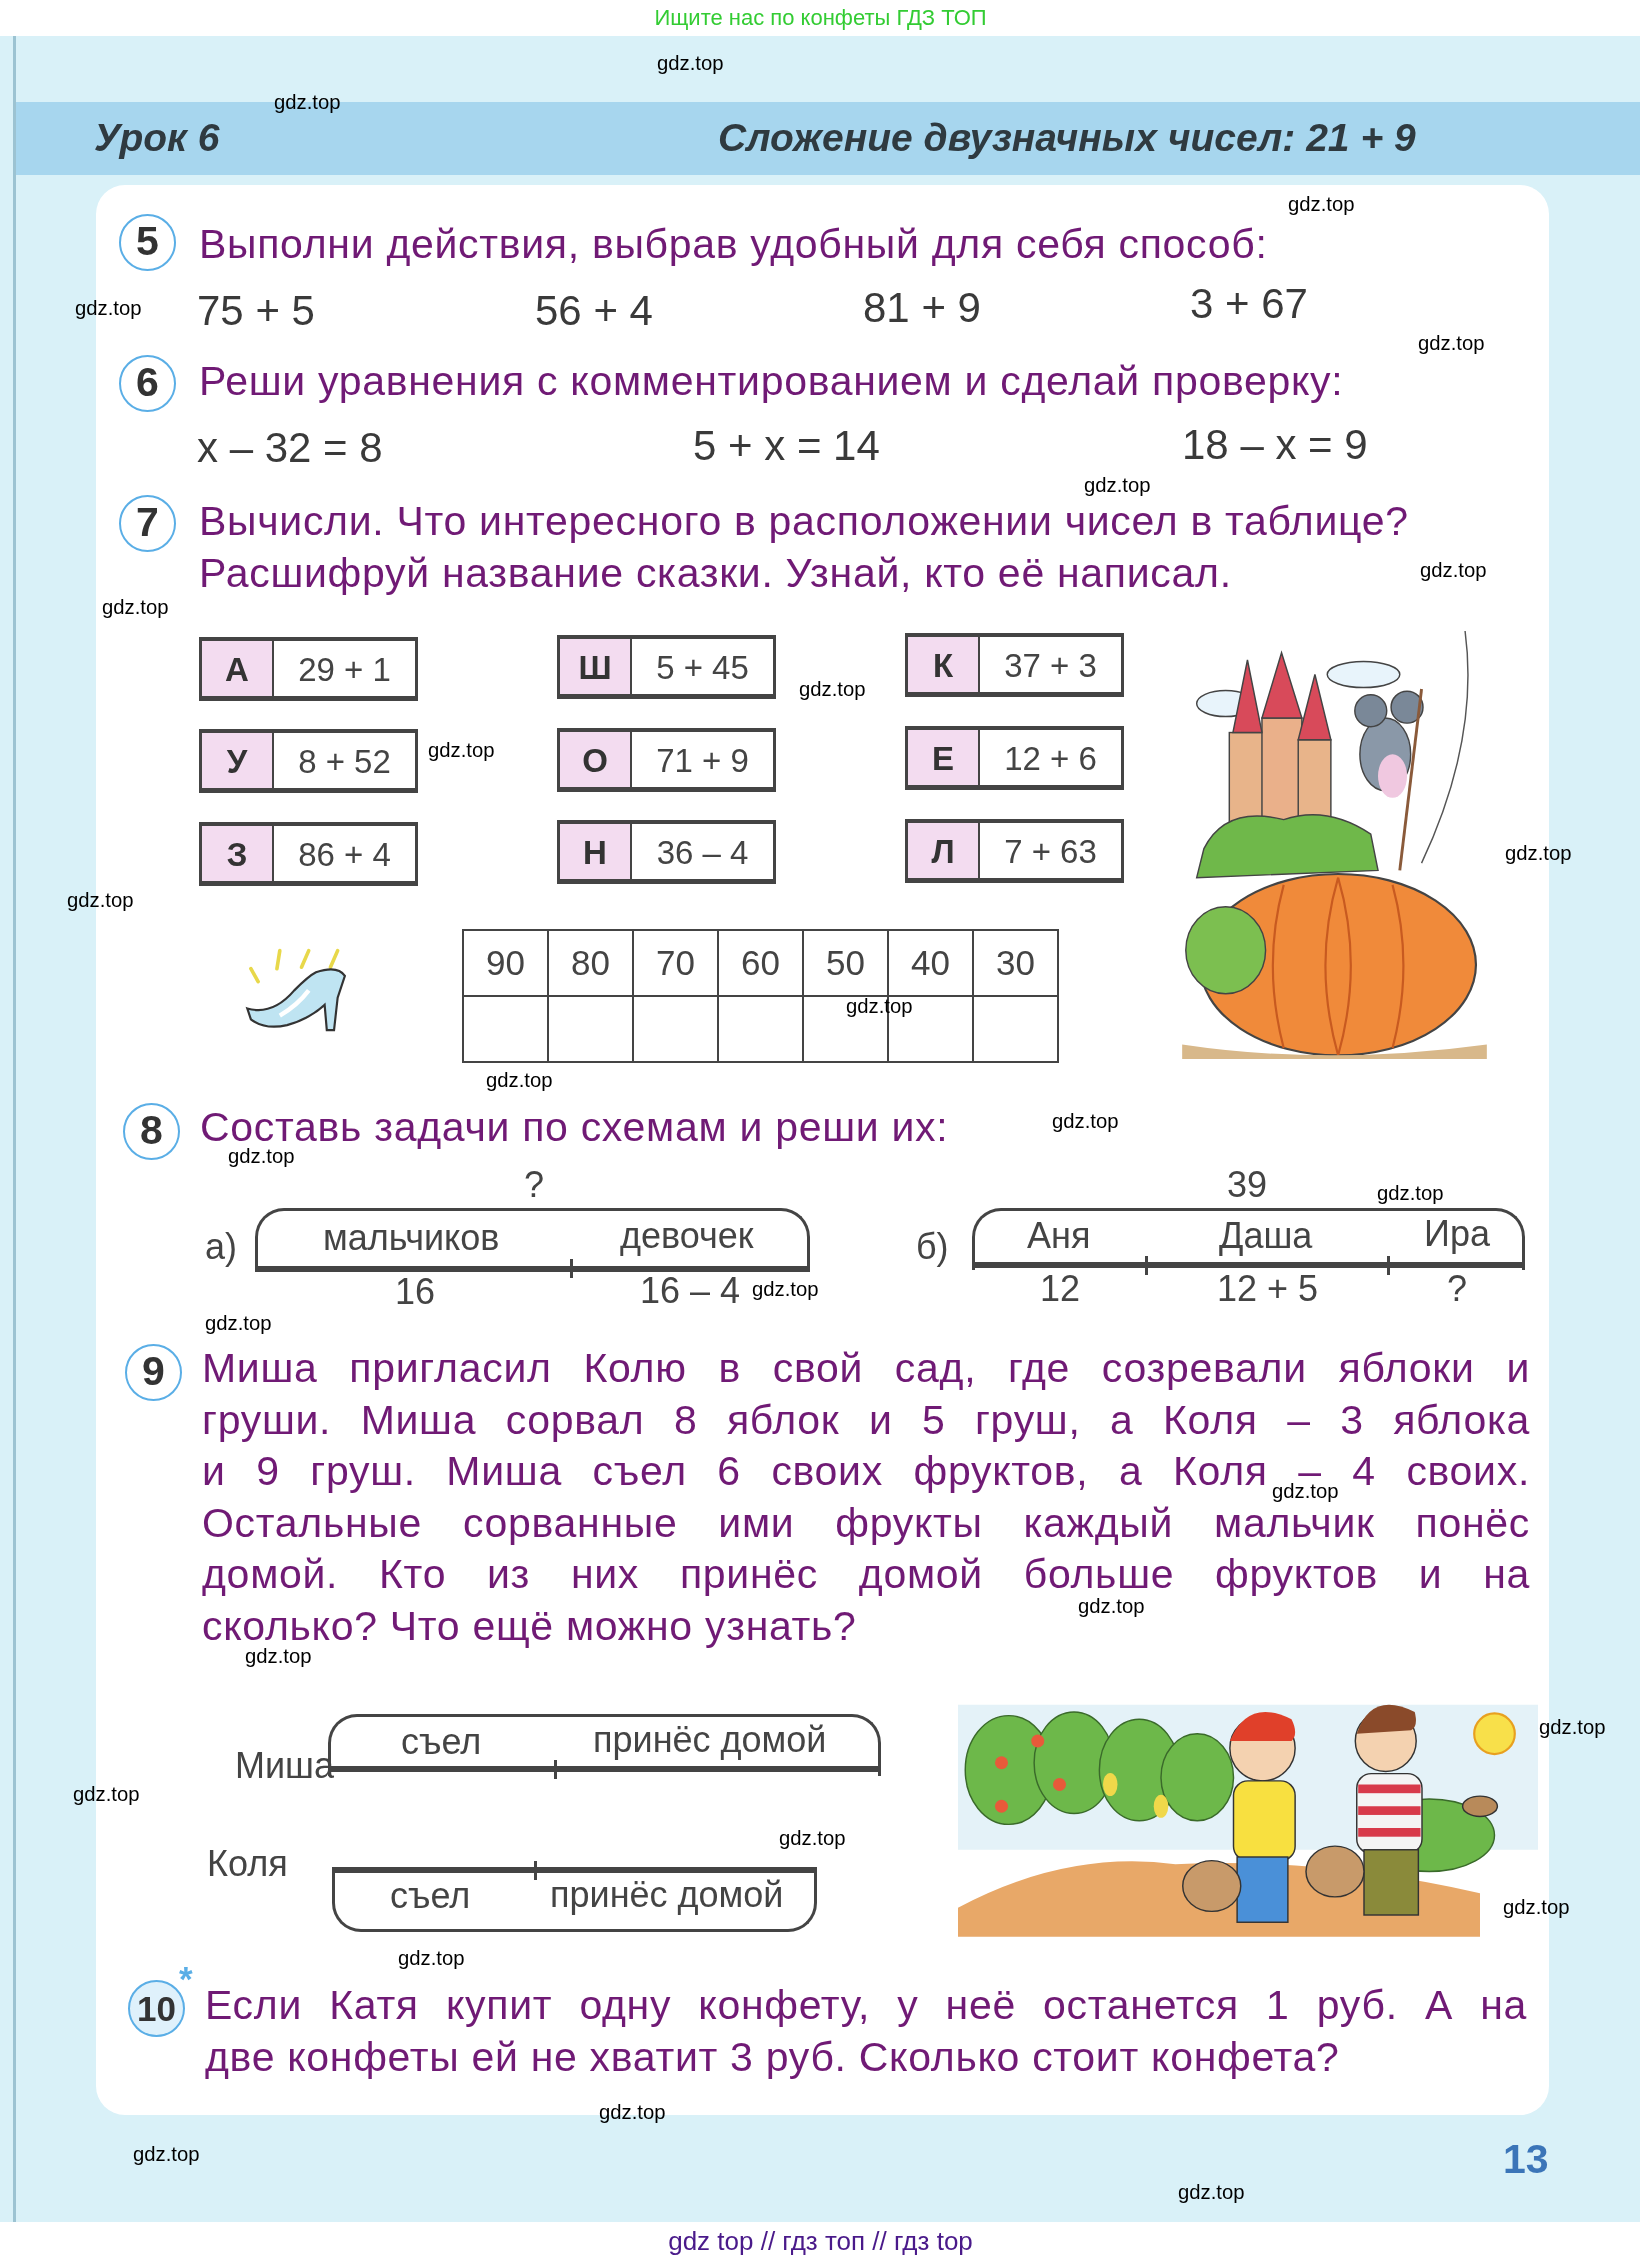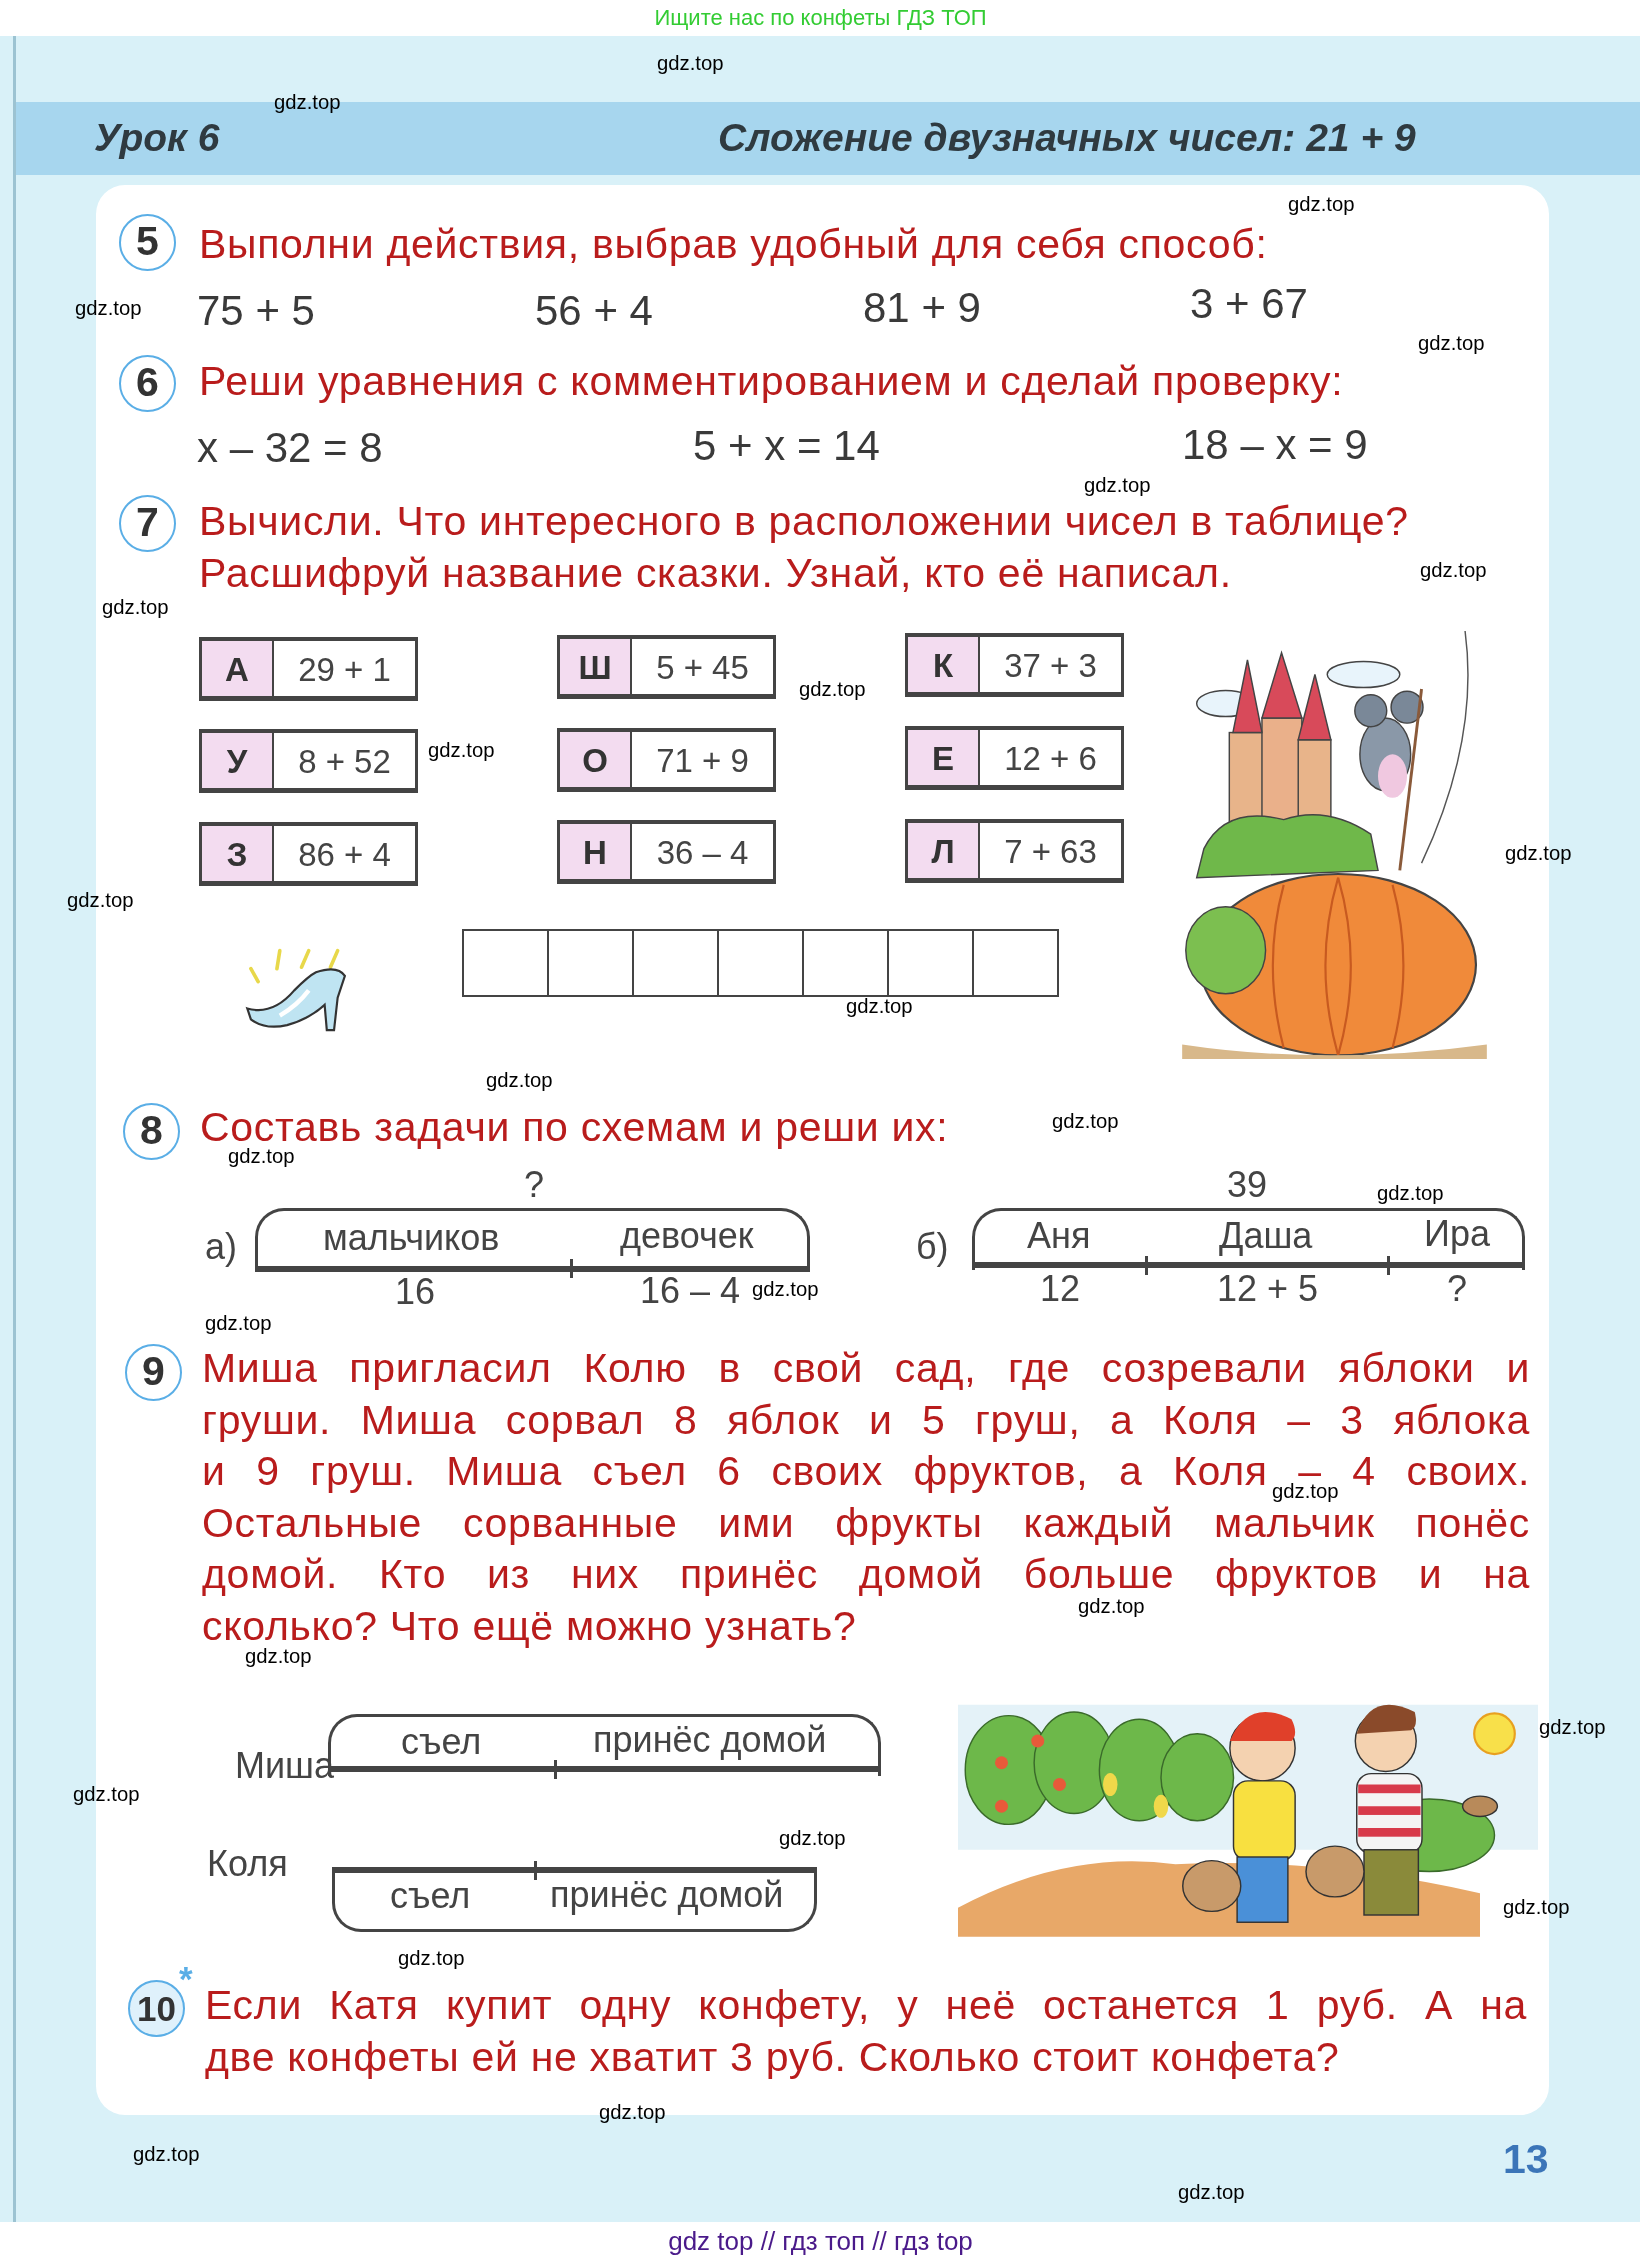--- a/index.html
+++ b/index.html
@@ -7,21 +7,21 @@
   .abs { position:absolute; }
   .topbar { left:0; top:0; width:1641px; height:36px; background:#fff; text-align:center; }
   .topbar span { color:#33cc33; font-size:22px; line-height:36px; }
   .page { left:0; top:36px; width:1641px; height:2186px; background:#d9f1f8; }
   .spine { left:13px; top:36px; width:2.9px; height:2186px; background:#9cc3d2; }
   .band { left:16px; top:102px; width:1625px; height:73px; background:#a7d6ee; }
   .band-title { font-weight:bold; font-style:italic; font-size:39px; color:#2f3a40; top:109px; line-height:58px; }
   .card { left:96px; top:185px; width:1453px; height:1930px; background:#fff; border-radius:29px; }
   .num { width:57px; height:57px; border:2.9px solid #5aaee6; border-radius:50%; box-sizing:border-box; text-align:center; font-weight:bold; font-size:41px; line-height:51px; color:#333; background:#fff; }
   .num.light { background:#dff1fb; }
-  .ttext { font-size:41px; color:#b91c1c; line-height:52px; letter-spacing:0.7px; }
+  .ttext { font-size:41px; color:#701a75; line-height:52px; letter-spacing:0.7px; }
   .expr { font-size:42px; color:#3a3a3a; }
   .wm { font-size:20.3px; color:#000; }
   .cell-group { height:64px; border:3.6px solid #444; border-top-width:4.4px; border-bottom-width:5.1px; display:flex; box-sizing:border-box; background:#fff; }
   .cell-letter { width:70px; background:#f3dcf0; border-right:2.9px solid #444; font-weight:bold; font-size:33px; text-align:center; line-height:57px; color:#333; }
   .cell-expr { flex:1; font-size:33px; text-align:center; line-height:57px; color:#444; }
   table.code { border-collapse:collapse; }
   table.code td { border:2.9px solid #444; width:83px; height:64px; text-align:center; font-size:35px; color:#444; padding:0; }
   .scheme-label { font-size:36px; color:#444; }
   .scheme-line { height:5.8px; background:#444; }
   .tick { width:2.9px; height:19px; background:#444; }
@@ -107,20 +107,29 @@
       <line x1="110" y1="5" x2="100" y2="28"></line>
       <line x1="150" y1="5" x2="140" y2="28"></line>
     </g>
     <path d="M25 85 Q60 95 90 60 Q110 40 120 35 Q150 25 160 40 L150 70 L145 115 L135 115 L132 80 Q110 100 80 108 Q50 115 30 100 Z" fill="#bfe4f2" stroke="#333" stroke-width="3"></path>
     <path d="M70 95 Q95 80 110 60" stroke="#fff" stroke-width="6" fill="none"></path>
   </svg>
 </div>
 
 <table class="abs code" style="left:462px; top:929px;">
   <tbody>
+      <tr>
+    <td>90</td>
+    <td>80</td>
+    <td>70</td>
+    <td>60</td>
+    <td>50</td>
+    <td>40</td>
+    <td>30</td>
+  </tr>
   <tr>
     <td></td>
     <td></td>
     <td></td>
     <td></td>
     <td></td>
     <td></td>
     <td></td>
   </tr>
 </tbody>

